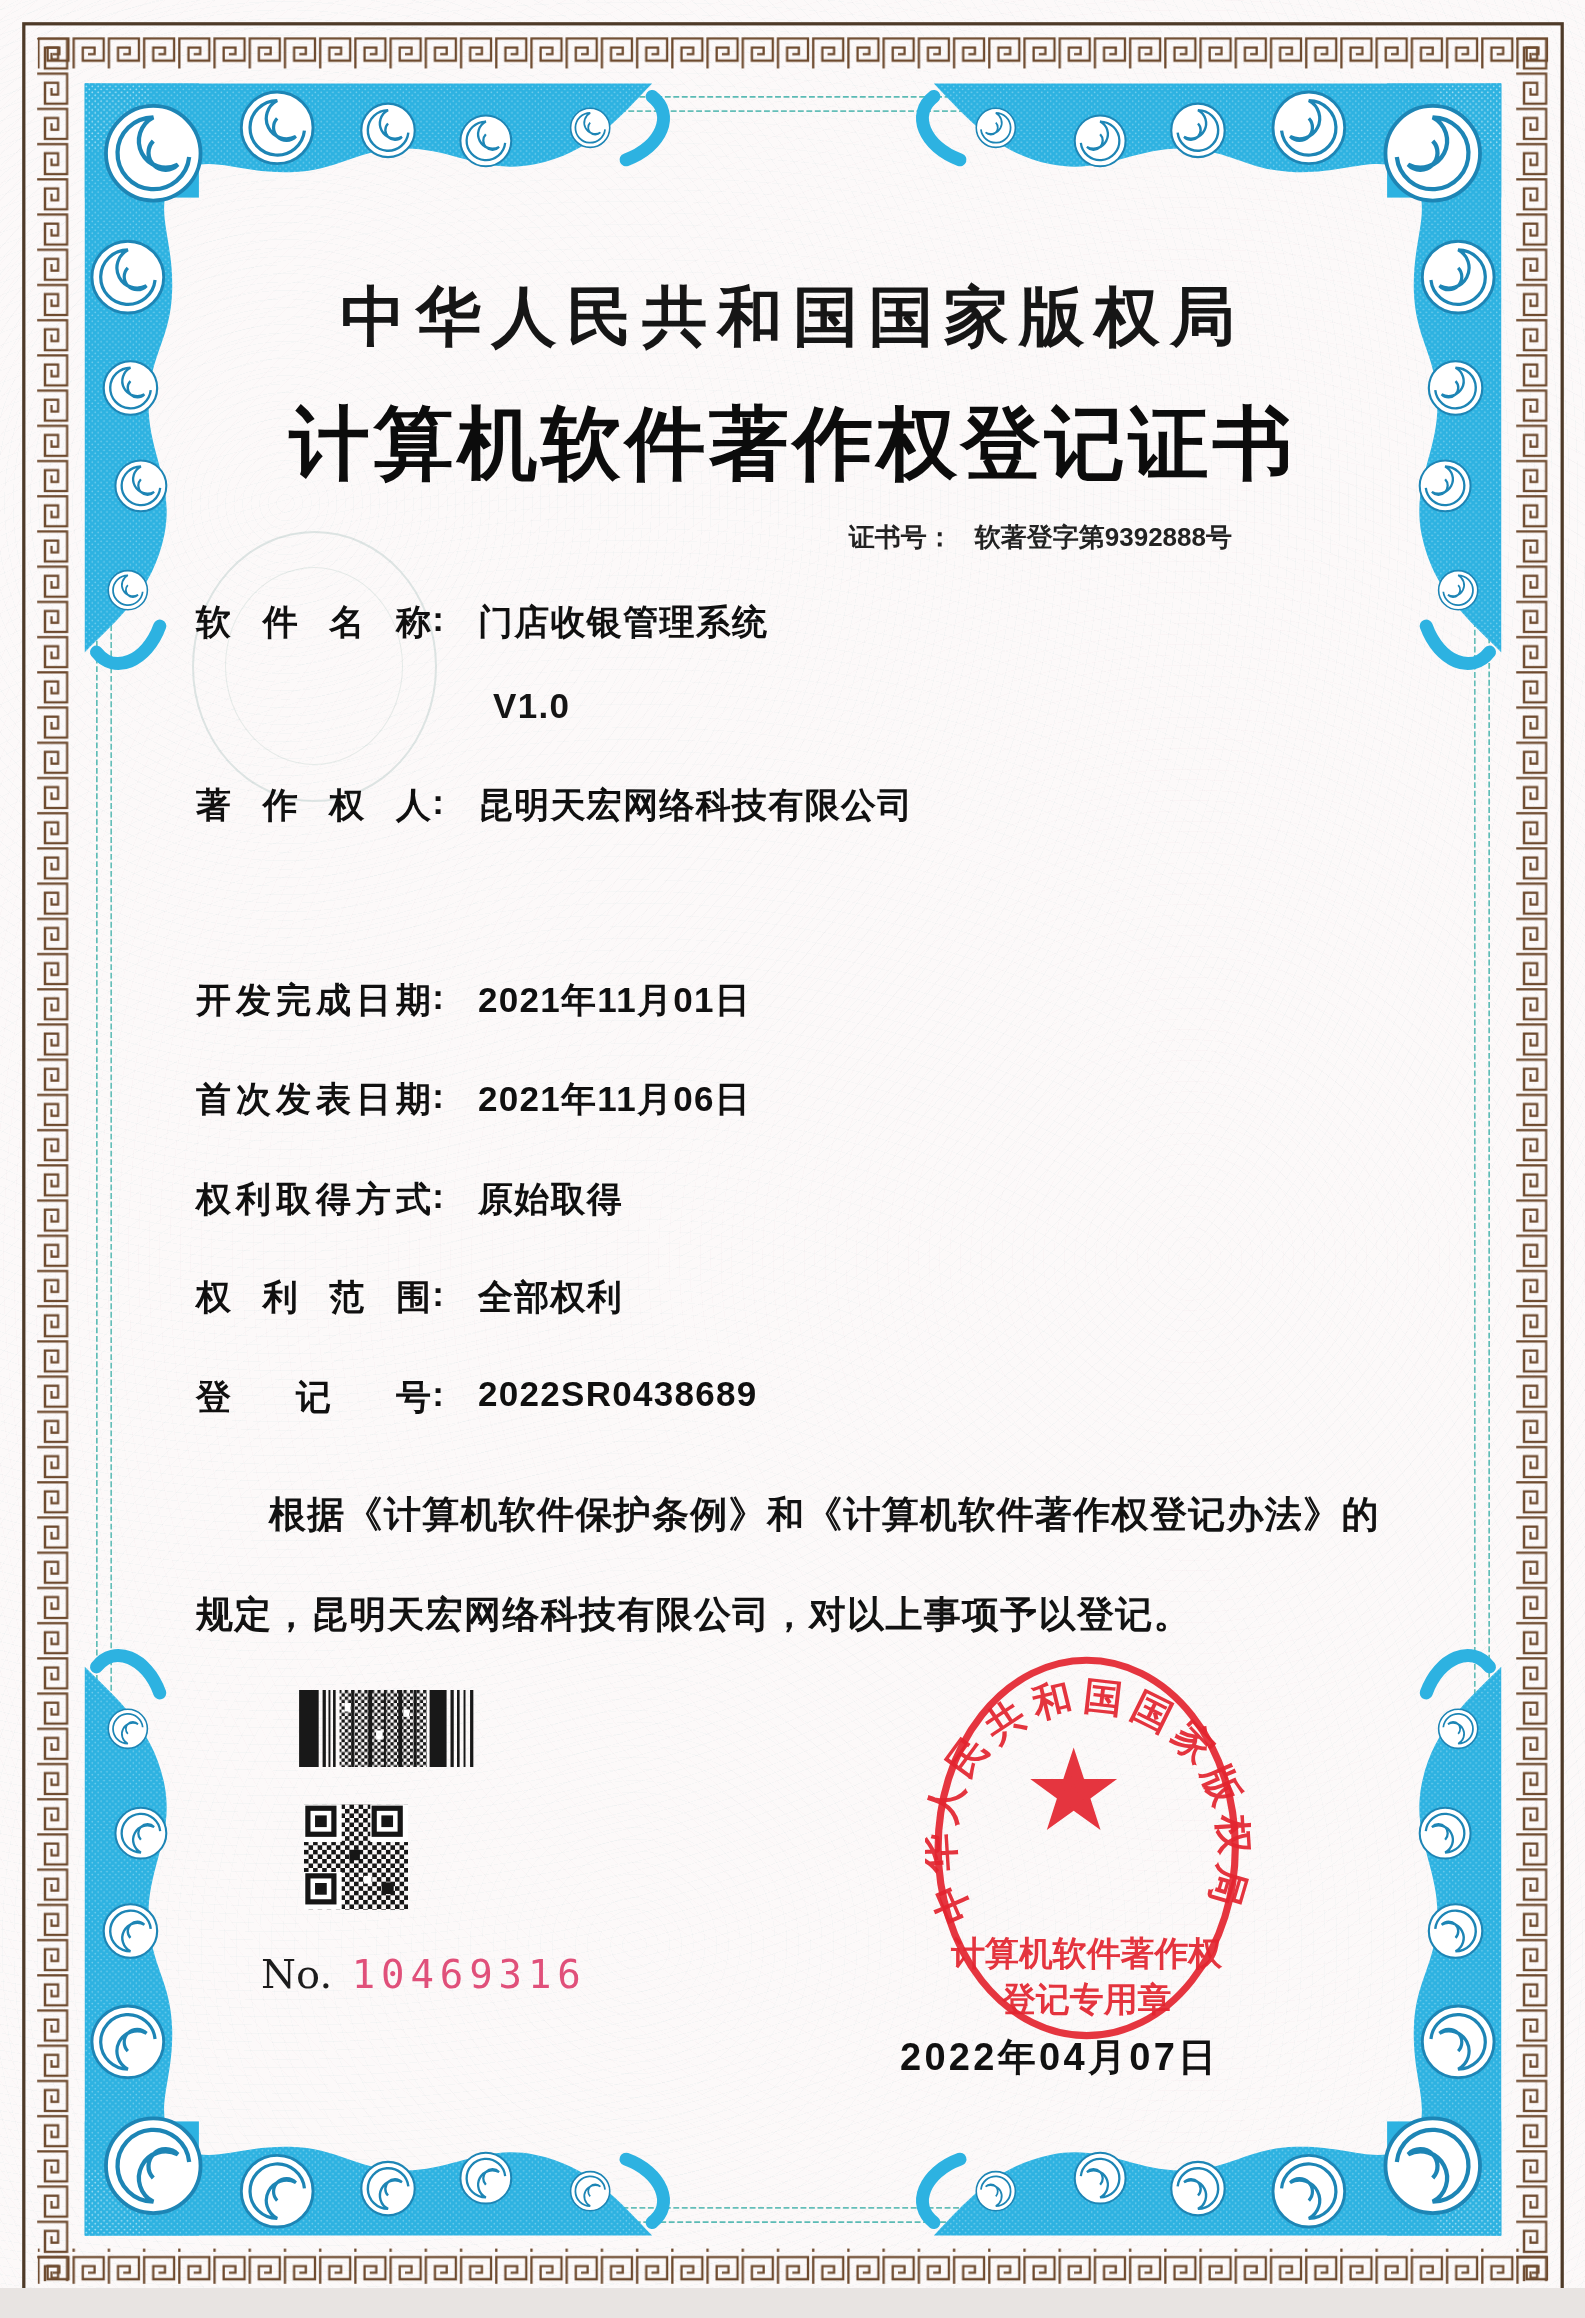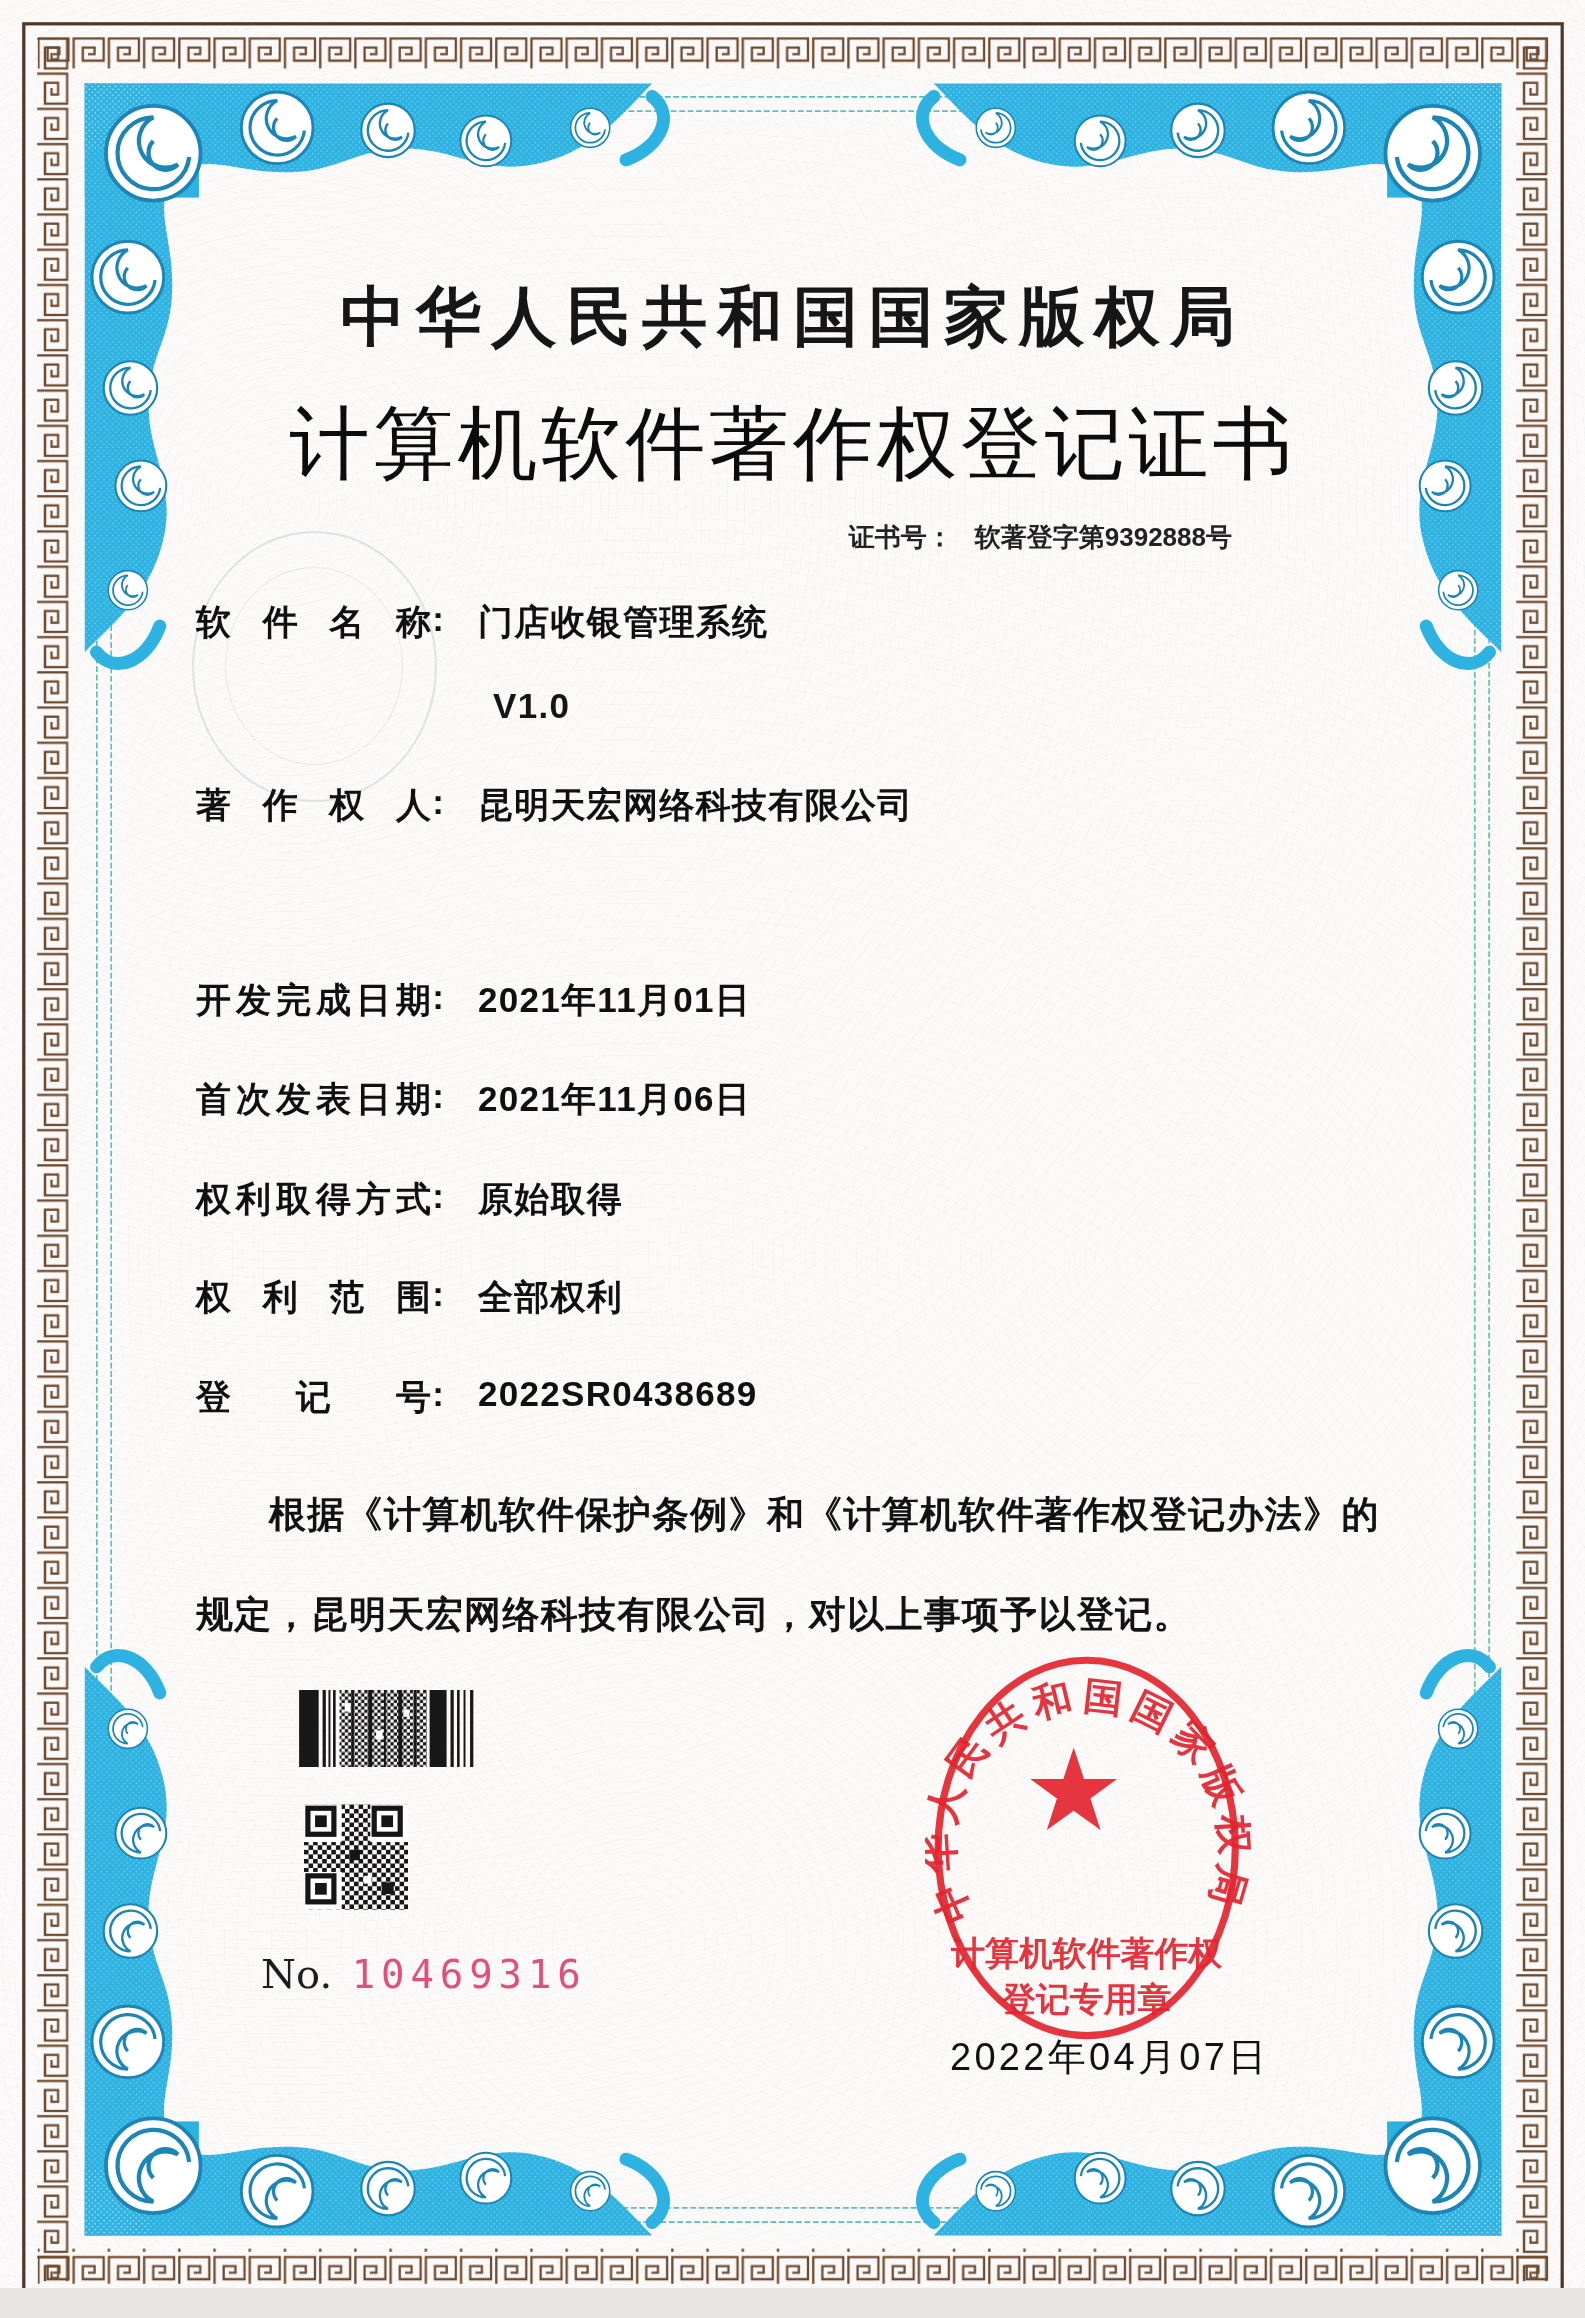--- a/index.html
+++ b/index.html
@@ -10,36 +10,36 @@
       repeating-radial-gradient(circle at 75% 55%, rgba(205,140,160,.04) 0 0.7px, rgba(0,0,0,0) 0.7px 10.4px),
       repeating-radial-gradient(circle at 40% 85%, rgba(90,160,165,.035) 0 0.7px, rgba(0,0,0,0) 0.7px 11.7px),
       #fcf9f9;
     font-family:"Liberation Sans", sans-serif;color:#151515;
   }
   .abs{position:absolute;}
   svg{display:block;}
   
   .authority{left:0;right:0;top:273px;text-align:center;font-size:65px;font-weight:700;
     letter-spacing:10.4px;color:#161616;}
-  .maintitle{left:0;right:0;top:391px;text-align:center;font-size:80px;font-weight:400;
+  .maintitle{left:0;right:0;top:391px;text-align:center;font-size:80px;font-weight:700;
     letter-spacing:3.9px;color:#0c0c0c;}
   .certline{left:0;top:520px;width:1232px;text-align:right;font-size:26px;font-weight:700;color:#222;}
   .certline .val{margin-left:22px;}
   .frow{left:196px;display:flex;align-items:flex-start;font-size:35px;font-weight:700;color:#101010;}
   .flabel{width:235px;display:flex;justify-content:space-between;}
   .colon{margin-left:1.3px;}
   .fvalue{margin-left:34px;white-space:nowrap;letter-spacing:1.3px;}
   .v2{left:493px;font-size:35px;font-weight:700;letter-spacing:1.3px;}
   .stmt{left:196px;width:1213px;font-size:37px;font-weight:700;letter-spacing:1.3px;color:#121212;white-space:nowrap;}
   .stmt.l1{padding-left:73px;}
   .serialrow{left:261px;top:1951px;display:flex;align-items:baseline;}
   .serial-prefix{font-family:"DejaVu Serif", serif;font-size:40px;color:#1c1c1c;}
   .serial-number{font-family:"DejaVu Sans Mono", monospace;font-size:39px;color:#e0507a;
     letter-spacing:5.9px;margin-left:19.6px;}
-  .issuedate{left:950px;top:2032px;font-size:38px;font-weight:400;letter-spacing:3.3px;color:#111;}
+  .issuedate{left:900px;top:2032px;font-size:38px;font-weight:700;letter-spacing:3.3px;color:#111;}
   
   .ghost{left:192px;top:531px;width:241px;height:267px;border:2px solid rgba(150,180,175,.30);
     border-radius:50%;}
   .ghost2{left:225px;top:567px;width:176px;height:196px;border:1.3px solid rgba(150,180,175,.22);
     border-radius:50%;}
 </style>
 </head>
 <body>
 
 <div class="page">

